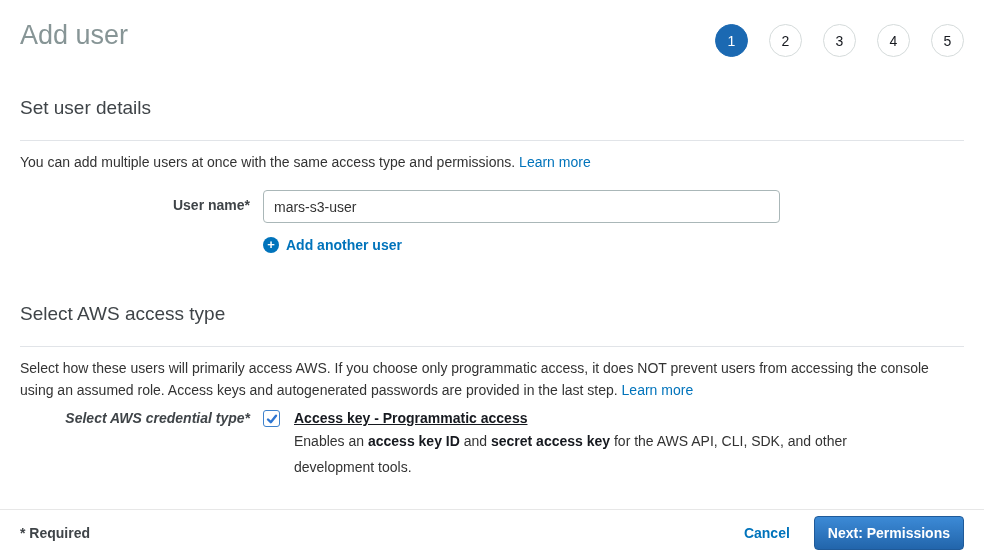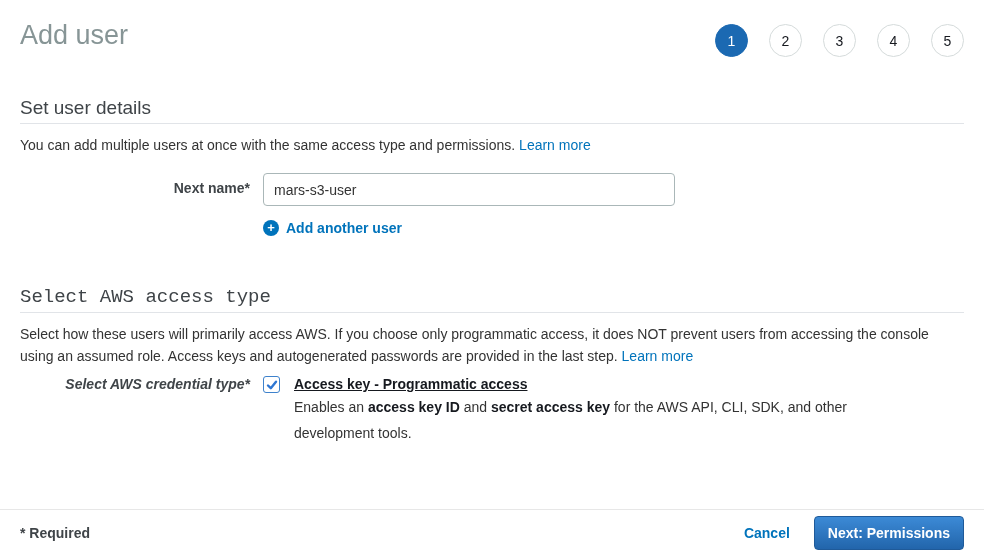--- a/index.html
+++ b/index.html
@@ -23,37 +23,37 @@
     width: 33px; height: 33px; border-radius: 50%;
     border: 1px solid #d5dbdb; background: #fff; color: #16191f;
     display: flex; align-items: center; justify-content: center;
     font-size: 14px; margin-left: 21px; cursor: default;
   }
   .step.active { background: #1b69b2; border-color: #1b69b2; color: #fff; }
 
   
   h2.section-heading {
     font-size: 19px; font-weight: 400; color: #3f4448;
-    padding-bottom: 4px; border-bottom: 1px solid #e1e4e8;
+    padding-bottom: 21px; border-bottom: 1px solid #e1e4e8;
   }
   .sec1 { margin-top: 40px; }
-  .sec2 { margin-top: 50px; font-family: Liberation Mono, monospace; }
+  .sec2 { margin-top: 50px; }
   .section-desc { margin-top: 10px; line-height: 22px; color: #333; max-width: 960px; }
 
   a.link { color: #0073bb; text-decoration: none; cursor: pointer; }
 
   
   .form-row { display: flex; margin-top: 17px; }
   .form-label {
     width: 243px; flex: 0 0 243px; text-align: right; padding-right: 13px;
     font-weight: bold; color: #3f4448; padding-top: 7px;
   }
   .form-label.cb-row-label { padding-top: 1px; font-style: italic; }
   .text-input {
-    width: 412px; height: 33px; border: 1px solid #aab7b8; border-radius: 4px;
+    width: 517px; height: 33px; border: 1px solid #aab7b8; border-radius: 4px;
     padding: 0 10px; font-size: 14px; color: #333;
     font-family: "Liberation Sans", sans-serif; outline: none;
   }
   .add-another-row { margin-top: 13px; padding-left: 243px; }
   .add-another {
     display: inline-flex; align-items: center; gap: 7px;
     color: #0073bb; font-weight: bold; cursor: pointer; text-decoration: none;
   }
   .plus-circle {
     width: 16px; height: 16px; border-radius: 50%; background: #0073bb;
@@ -110,21 +110,21 @@
       <div class="step">5</div>
     </div>
   </div>
 
   <h2 class="section-heading sec1">Set user details</h2>
   <div class="section-desc">
     <span>You can add multiple users at once with the same access type and permissions. </span><a class="link">Learn more</a>
   </div>
 
   <div class="form-row">
-    <div class="form-label">Next name*</div>
+    <div class="form-label">User name*</div>
     <input class="text-input" type="text" value="mars-s3-user" style="">
   </div>
 
   <div class="add-another-row">
     <a class="add-another">
       <span class="plus-circle">+</span>
       <span>Add another user</span>
     </a>
   </div>
 

